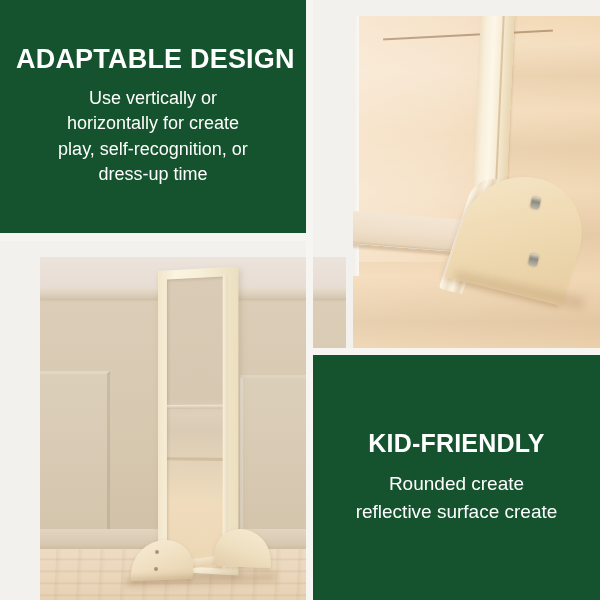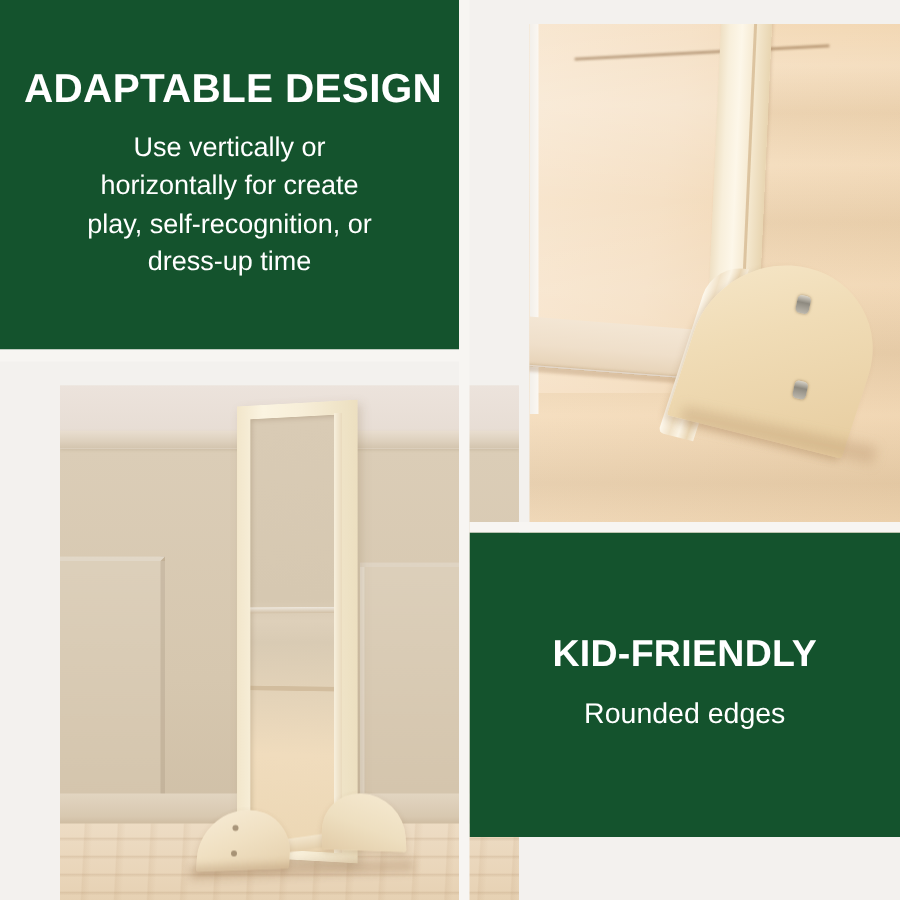--- a/index.html
+++ b/index.html
@@ -61,21 +61,21 @@
   }
   #panel-adaptable .body-copy .ln {
     display: block;
   }
 
   
   #panel-kidfriendly {
     left: 313px;
     top: 355px;
     width: 287px;
-    height: 203px;
+    height: 245px;
   }
   #panel-kidfriendly .headline {
     color: #ffffff;
     font-weight: bold;
     font-size: 25px;
     letter-spacing: 0.2px;
     line-height: 1.05;
     text-align: center;
     margin: 0 0 14px 0;
     white-space: nowrap;
@@ -465,21 +465,22 @@
     <div class="foot-right"></div>
     <div class="foot-left"></div>
     <div class="foot-screw foot-screw-a"></div>
     <div class="foot-screw foot-screw-b"></div>
     <div class="floor-shadow"></div>
   </figure>
 
   <section class="panel yellow-panel" id="panel-kidfriendly">
     <h2 class="headline">KID-FRIENDLY</h2>
     <div class="body-copy">
-      <span class="ln">Rounded edges</span>
+      <span class="ln">Rounded create</span>
+      <span class="ln">reflective surface create</span>
     </div>
   </section>
 
   <div class="gutter" id="gutter-v"></div>
   <div class="gutter" id="gutter-h-left"></div>
   <div class="gutter" id="gutter-h-right"></div>
 
 </div>
 
 </body></html>

